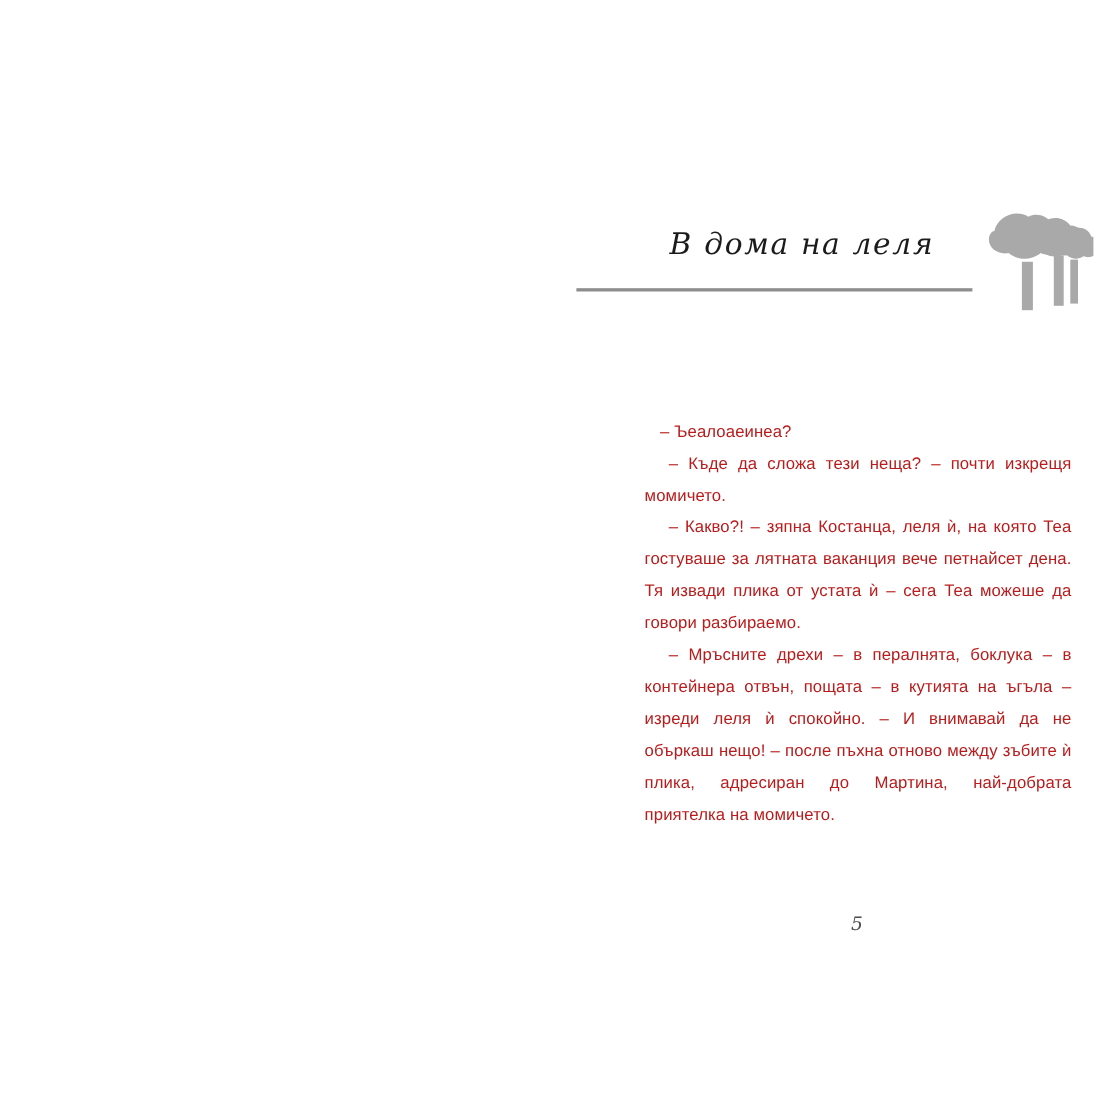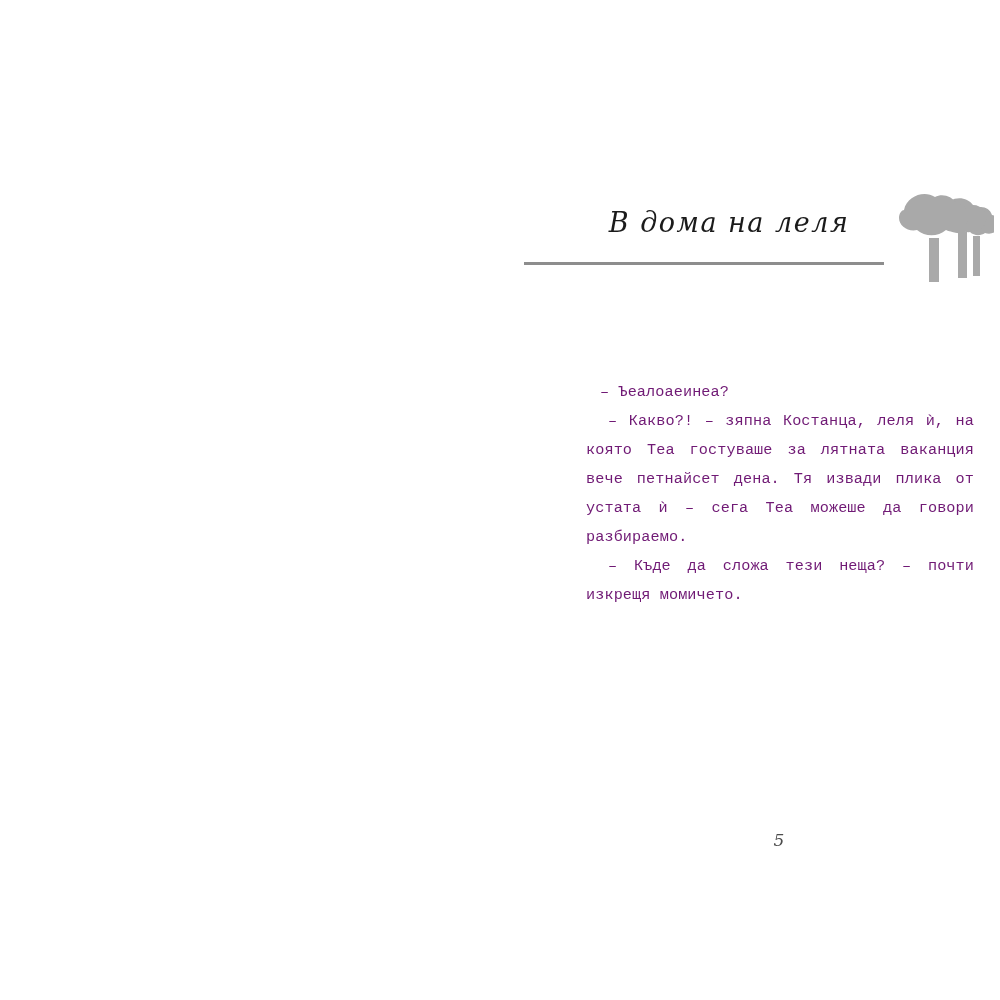--- a/index.html
+++ b/index.html
@@ -57,24 +57,24 @@
     width: 120px;
     height: 105px;
   }
 
   
   .text-column {
     position: absolute;
     left: 562px;
     top: 378px;
     width: 388px;
-    font-family: Liberation Mono, monospace;
+    font-family: Liberation Sans, sans-serif;
     font-size: 15.2px;
     line-height: 29px;
-    color: #701a75;
+    color: #b91c1c;
     text-align: justify;
     letter-spacing: 0.1px;
   }
   .para {
     margin: 0;
     text-indent: 22px;
     text-align: justify;
   }
   .para.first {
     text-indent: 14px;
@@ -114,19 +114,20 @@
 
           <path d="M30 30c3-14 20-20 31-13 7-4 17-1 21 6 9 1 15 10 12 18-3 9-14 13-22 9-8 7-21 7-29 0-9 2-18-4-18-12 0-5 3-8 5-8z"></path>
           <rect x="55" y="58" width="10" height="44"></rect>
         </g>
       </svg>
     </div>
   </div>
 
   <div class="text-column">
     <p class="para first">– Ъеалоаеинеа?</p>
+    <p class="para">– Къде да сложа тези неща? – почти изкрещя момичето.</p>
     <p class="para">– Какво?! – зяпна Костанца, леля ѝ, на която Теа гостуваше за лятната ваканция вече петнайсет дена. Тя извади плика от устата ѝ – сега Теа можеше да говори разбираемо.</p>
-    <p class="para">– Къде да сложа тези неща? – почти изкрещя момичето.</p>
+    <p class="para">– Мръсните дрехи – в пералнята, боклука – в контейнера отвън, пощата – в кутията на ъгъла – изреди леля ѝ спокойно. – И внимавай да не объркаш нещо! – после пъхна отново между зъбите ѝ плика, адресиран до Мартина, най-добрата приятелка на момичето.</p>
   </div>
 
   <div class="page-number">5</div>
 
 </div>
 
 </body></html>

